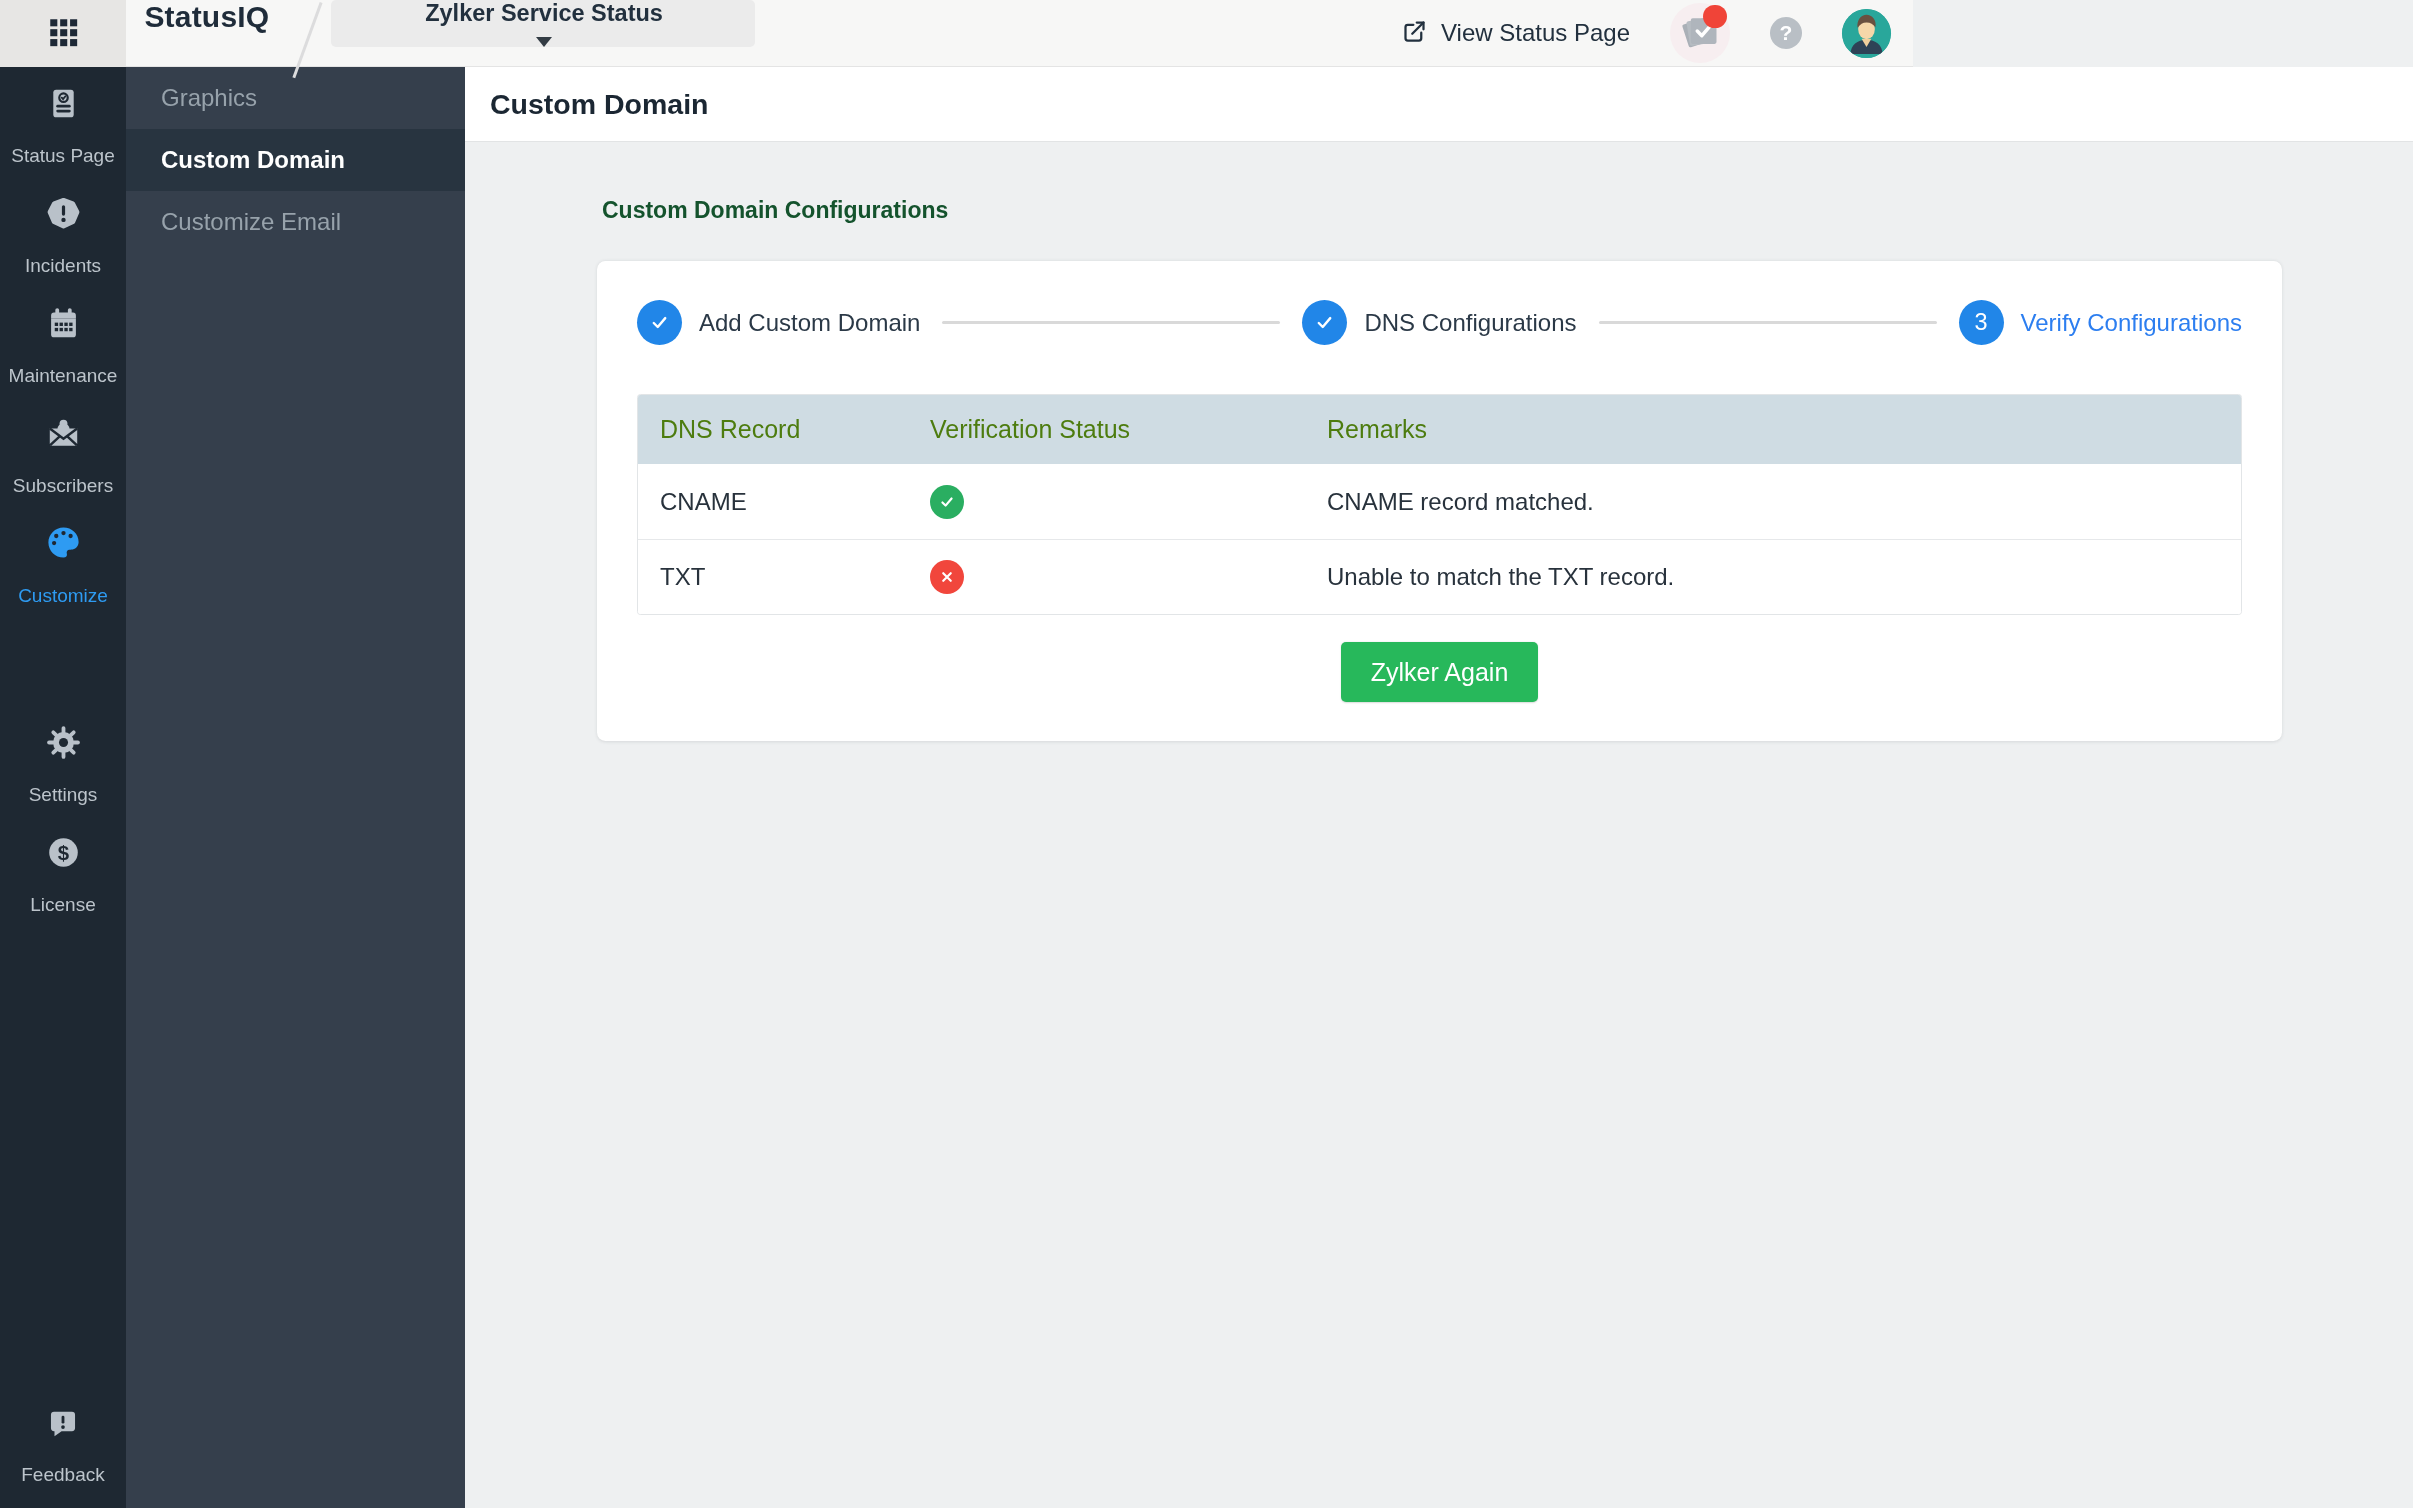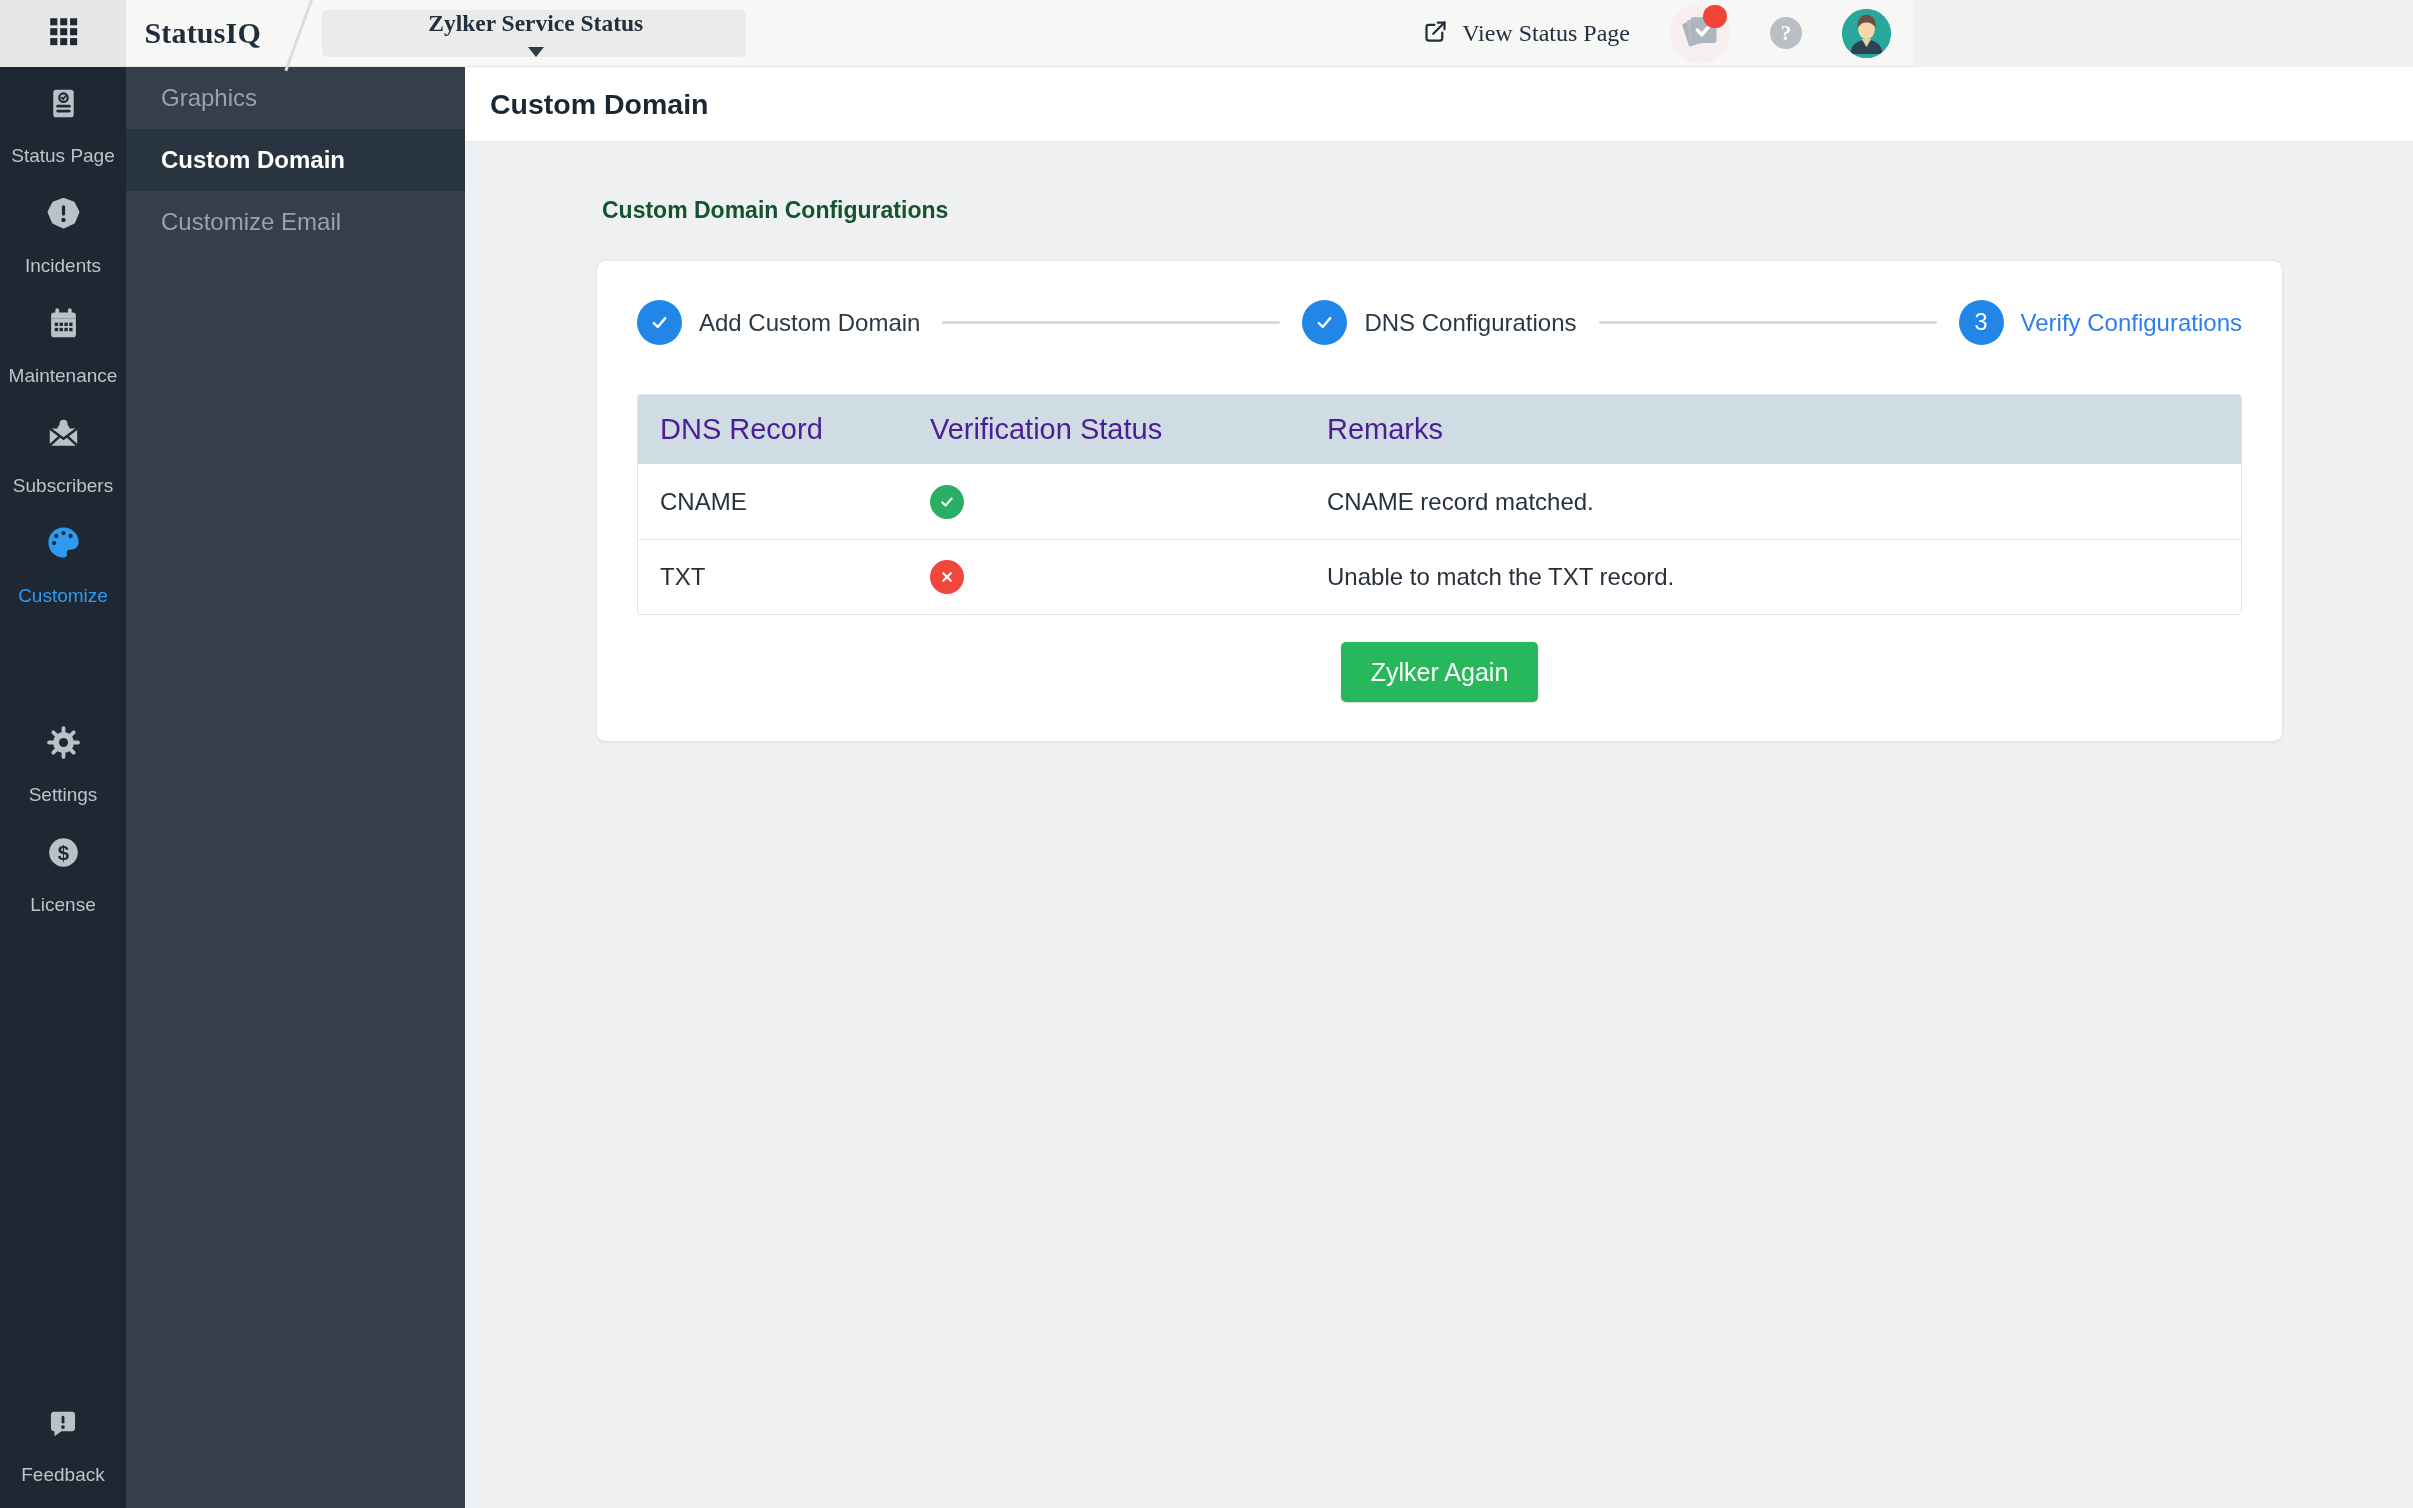--- a/index.html
+++ b/index.html
@@ -7,21 +7,21 @@
   body {
     font-family:"Liberation Sans","DejaVu Sans",sans-serif;
     position:relative; background:#eef0f1; color:#1f2c3a;
     -webkit-font-smoothing:antialiased;
   }
 
   
   .topbar {
     position:absolute; top:0; left:0; width:1913px; height:67px;
     background:#f7f7f6; border-bottom:0.8px solid #e4e4e4;
-    display:flex; align-items:center; z-index:30;font-family:Liberation Serif, serif;
+    display:flex; z-index:30;
   }
   .apps-btn {
     width:126px; height:67px; background:#e7e6e4;
     display:flex; align-items:center; justify-content:center; cursor:pointer;
     flex:0 0 auto;
   }
   .brand { margin-left:18.4px; font-size:30px; font-weight:bold; color:#1f2c3a; letter-spacing:0.2px; }
   .slash {
     width:2.5px; height:80px; background:#dcdcdd;
     transform:rotate(20deg); margin-left:37px; margin-right:11.7px; flex:0 0 auto;
@@ -112,21 +112,21 @@
   }
   .step-label { font-size:24px; color:#2b3947; white-space:nowrap; }
   .step.current .step-label { color:#2c7ef0; }
   .connector { flex:1 1 auto; height:3.4px; background:#d9d9d9; border-radius:1.7px; margin:0 22px; }
 
   
   .dns-table { margin-top:49px; border:0.8px solid #e2e5e7; border-radius:3.4px; overflow:hidden; }
   .trow { display:grid; grid-template-columns:270px 397px 1fr; align-items:center; }
   .trow > div { padding-left:22px; }
   .thead { background:#cfdce3; height:69px; }
-  .thead > div { font-size:29px; color:#4c1d95; }
+  .thead > div { font-size:25px; color:#4d7c0f; }
   .tbody-row { height:75px; background:#ffffff; }
   .tbody-row + .tbody-row { border-top:0.8px solid #e6e8ea; }
   .tbody-row > div { font-size:24px; color:#28323c; }
   .status-dot {
     width:34px; height:34px; border-radius:50%;
     display:flex; align-items:center; justify-content:center;
   }
   .status-dot.success { background:#2aae61; }
   .status-dot.error { background:#f1463c; }
 

